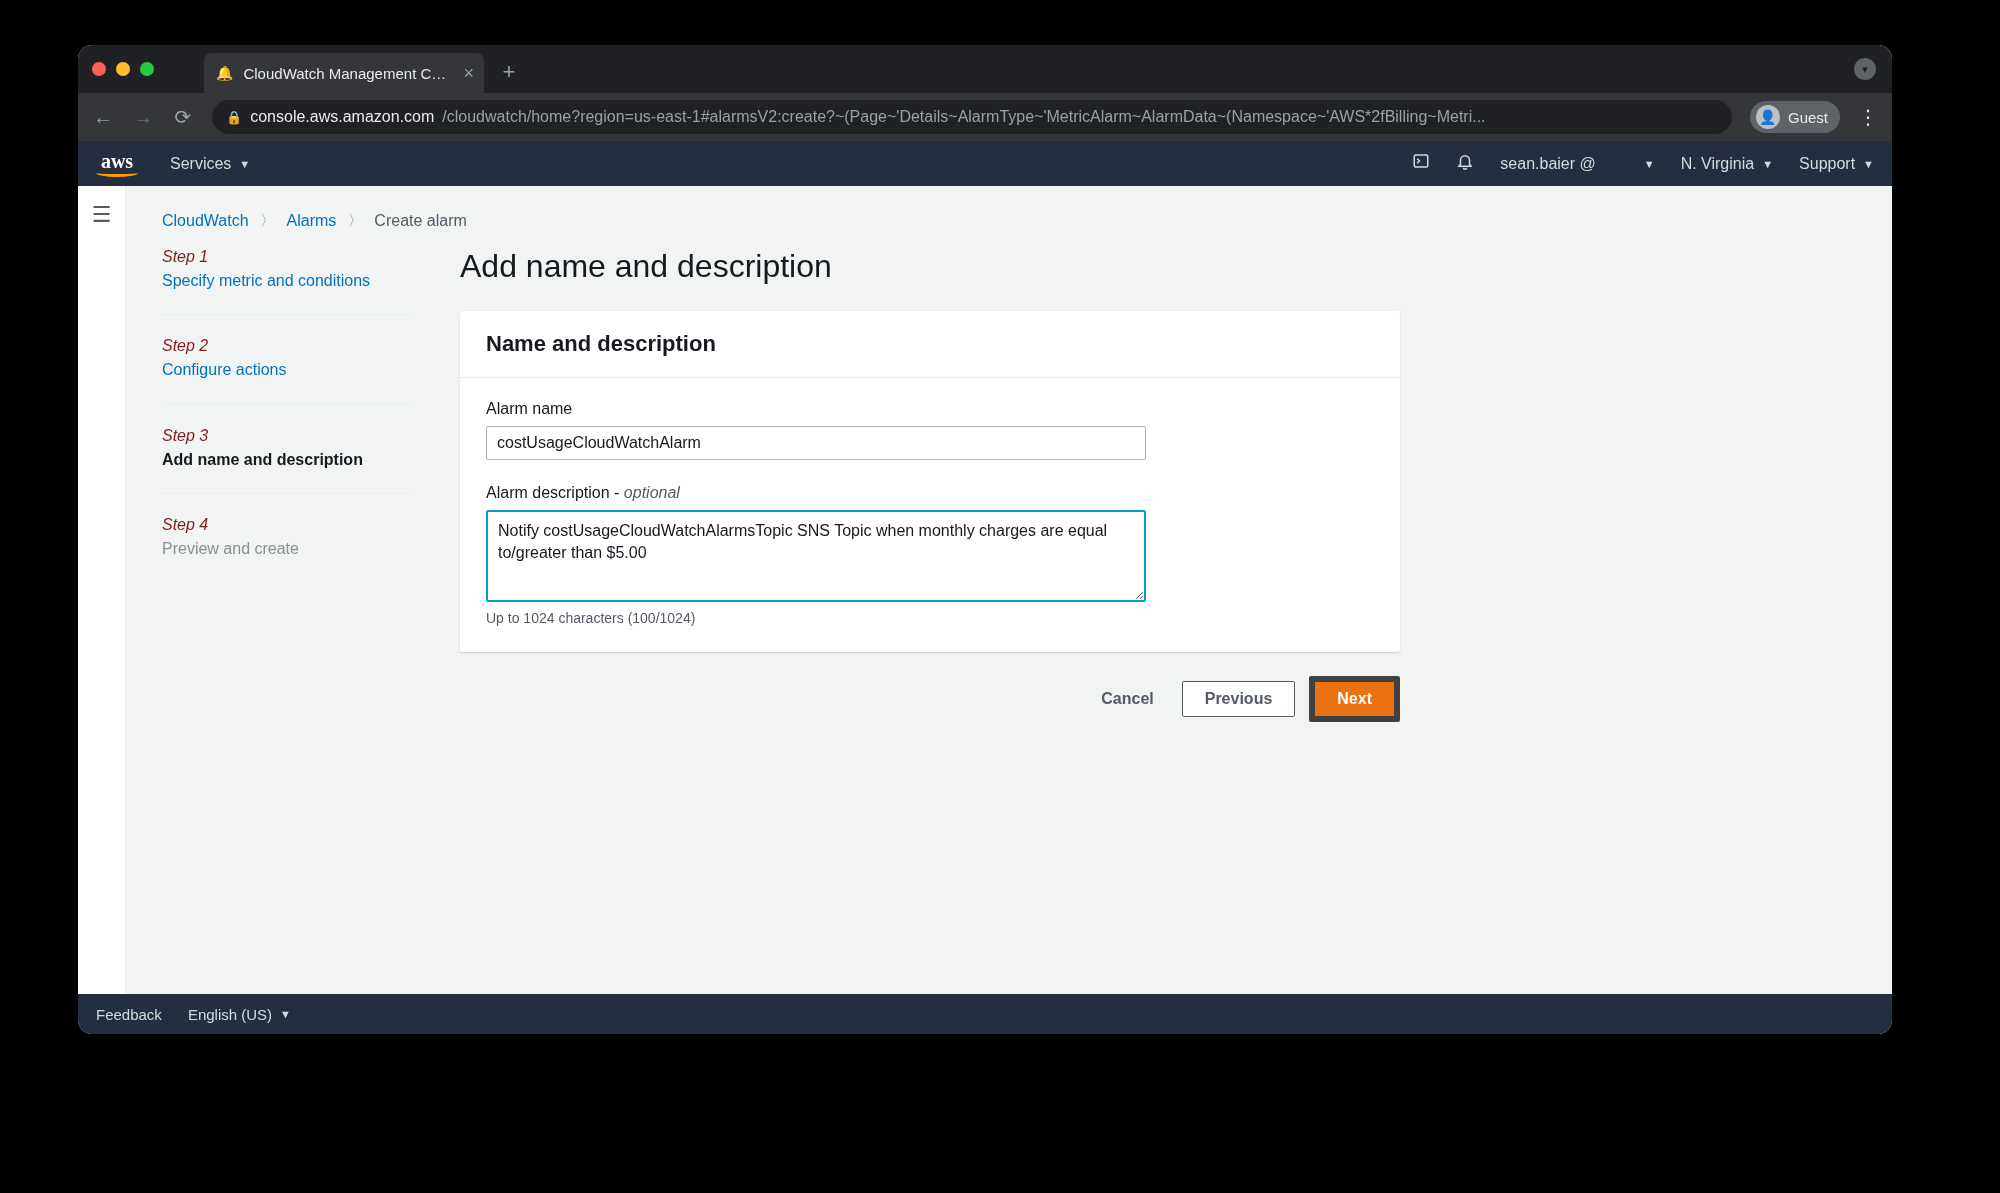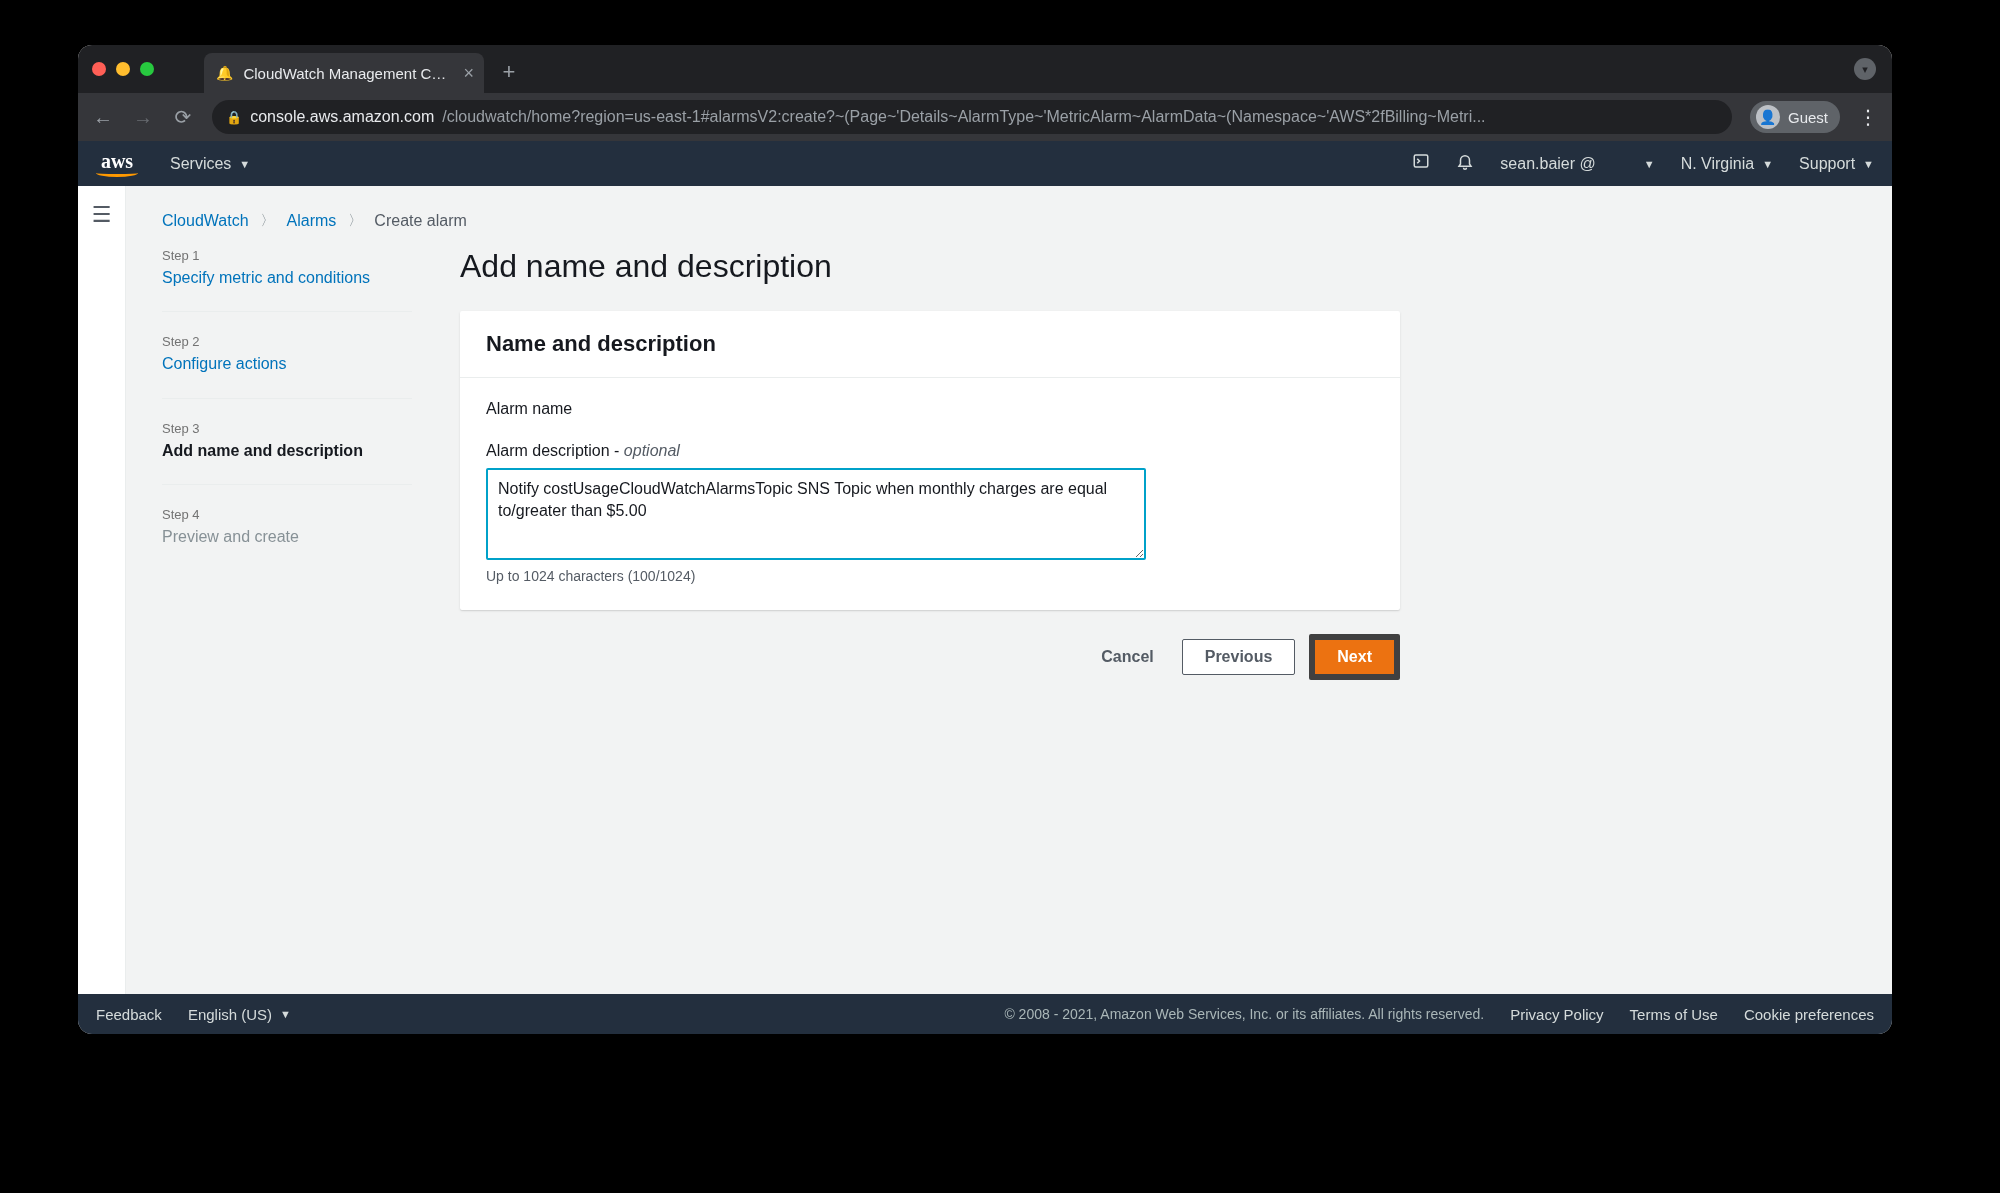--- a/index.html
+++ b/index.html
@@ -192,21 +192,21 @@
     margin-bottom: 18px;
     color: #545b64;
   }
   .breadcrumb a { color: #0073bb; text-decoration:none; cursor:pointer; }
   .breadcrumb .sep { color: #879196; font-size: 14px; }
 
   .wizard-row { display:flex; gap: 48px; }
   .steps { width: 250px; }
   .step-block { padding-bottom: 22px; }
   .step-block + .step-block { border-top: 1px solid #eaeded; padding-top: 22px; }
-  .step-label { color:#737373; font-size:13px; margin-bottom:4px; }
+  .step-label { color:#7f1d1d; font-size:16px; margin-bottom:4px;font-style:italic; }
   .step-title { font-size:16px; color:#0073bb; cursor:pointer; display:inline-block; line-height:1.4; }
   .step-title.current { color:#16191f; font-weight:700; cursor:default; }
   .step-title.disabled { color:#879196; cursor:default; }
 
   .main-col { flex: 1; max-width: 940px; }
   .page-title { font-size: 32px; font-weight: 400; color:#16191f; margin-bottom: 26px; }
 
   .card {
     background: #fff;
     box-shadow: 0 1px 1px rgba(0,0,0,0.08), 0 1px 3px rgba(0,0,0,0.08);
@@ -391,20 +391,21 @@
           <h1 class="page-title">Add name and description</h1>
 
           <div class="card">
             <div class="card-header">
               <h2>Name and description</h2>
             </div>
             <div class="card-body">
 
               <div class="field-group">
                 <div class="field-label">Alarm name</div>
+                <input type="text" class="text-input" value="costUsageCloudWatchAlarm" style="">
               </div>
 
               <div class="field-group">
                 <div class="field-label">
                   <span>Alarm description - </span><span class="optional">optional</span>
                 </div>
                 <textarea class="textarea" style="">Notify costUsageCloudWatchAlarmsTopic SNS Topic when monthly charges are equal to/greater than $5.00</textarea>
                 <div class="helper-text">Up to 1024 characters (100/1024)</div>
               </div>
 
@@ -422,21 +423,15 @@
 
     </div>
   </div>
 
   <div class="aws-footer">
     <a>Feedback</a>
     <div class="item" style="display:flex;gap:8px;align-items:center">
       <span>English (US)</span>
       <span class="caret">▼</span>
     </div>
-    <div class="footer-right">
-      <span class="copyright">© 2008 - 2021, Amazon Web Services, Inc. or its affiliates. All rights reserved.</span>
-      <a>Privacy Policy</a>
-      <a>Terms of Use</a>
-      <a>Cookie preferences</a>
-    </div>
   </div>
 
 </div>
 
 </body></html>

